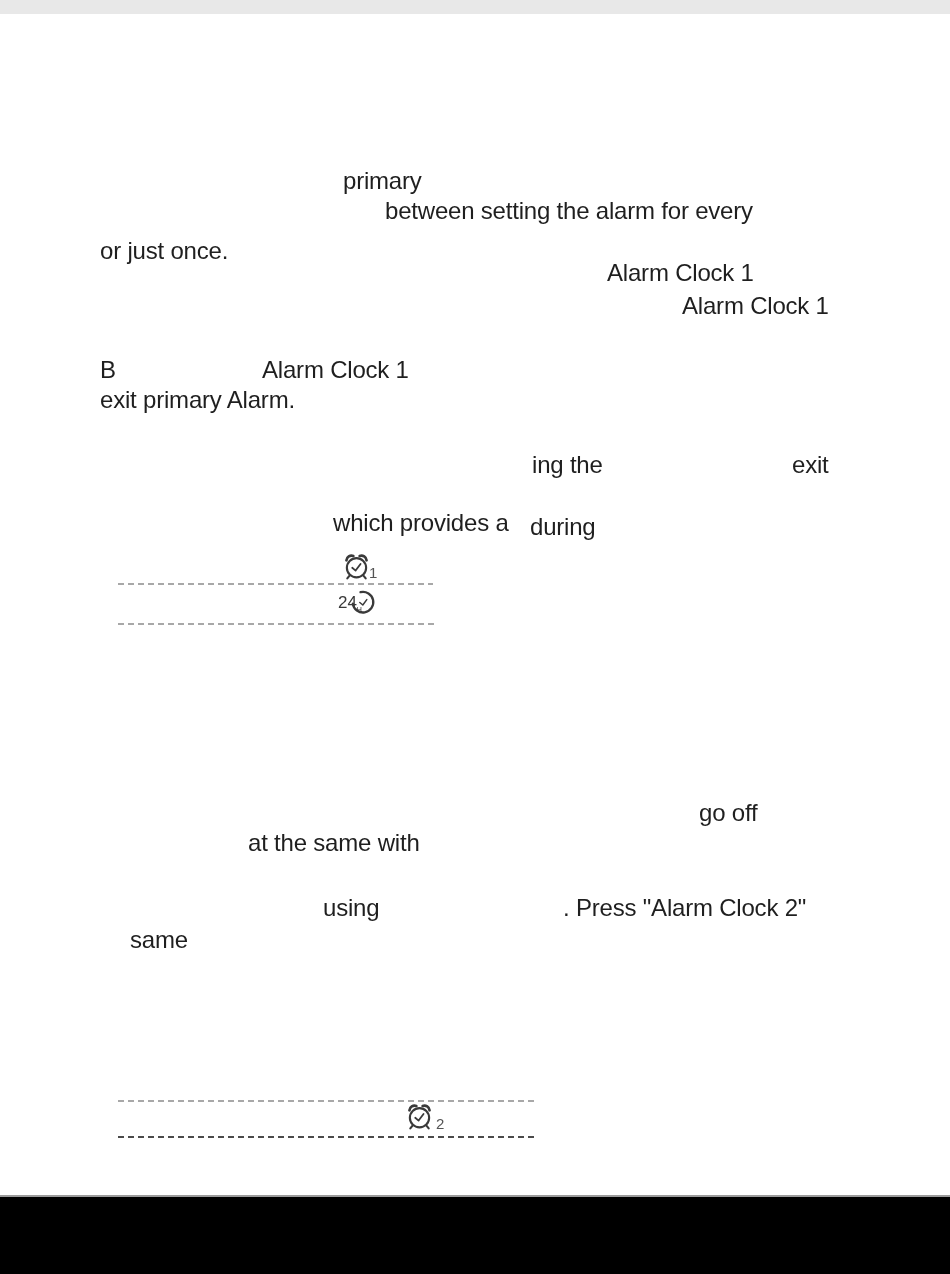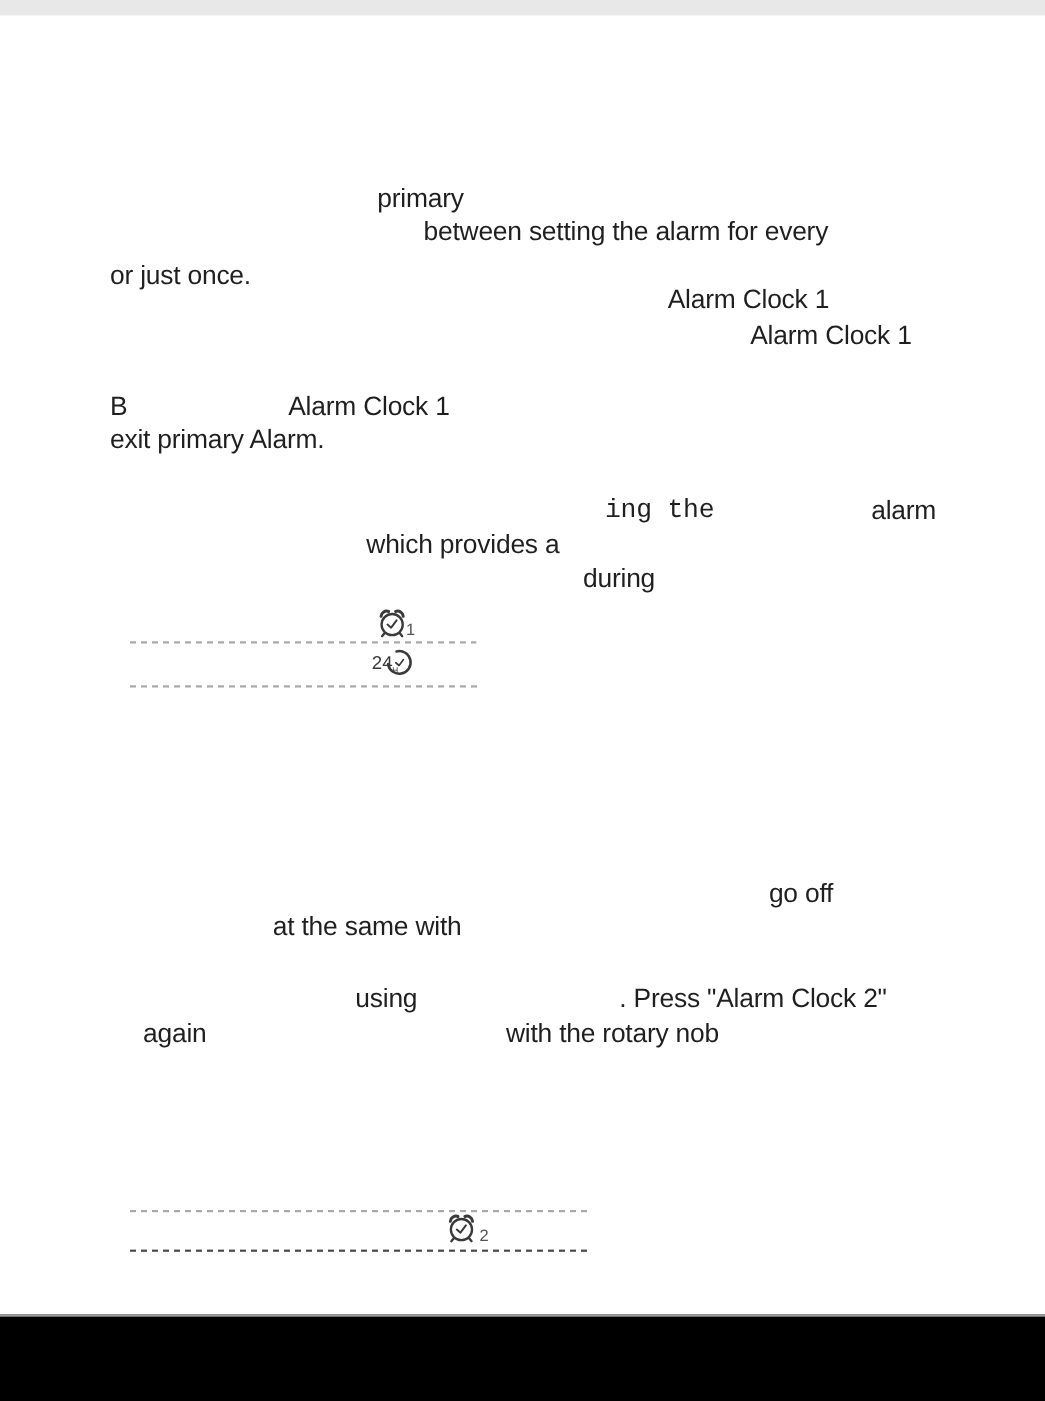--- a/index.html
+++ b/index.html
@@ -54,30 +54,29 @@
 <div class="page">
 
   <span class="frag" style="left:343px; top:152px;">primary</span>
   <span class="frag" style="left:385px; top:182px;text-align:right;">between setting the alarm for every</span>
   <span class="frag" style="left:100px; top:222px;">or just once.</span>
   <span class="frag" style="left:607px; top:244px;">Alarm Clock 1</span>
   <span class="frag" style="left:682px; top:277px;">Alarm Clock 1</span>
   <span class="frag" style="left:100px; top:341px;">B</span>
   <span class="frag" style="left:262px; top:341px;">Alarm Clock 1</span>
   <span class="frag" style="left:100px; top:371px;">exit primary Alarm.</span>
-  <span class="frag" style="left:550px; top:436px;font-family:Liberation Mono, monospace;">ing the</span>
-  <span class="frag" style="left:792px; top:436px;">alarm</span>
-  <span class="frag" style="left:333px; top:467px;">which provides a</span>
+  <span class="frag" style="left:532px; top:436px;">ing the</span>
+  <span class="frag" style="left:792px; top:436px;">exit</span>
+  <span class="frag" style="left:333px; top:494px;">which provides a</span>
   <span class="frag" style="left:530px; top:498px;">during</span>
   <span class="frag" style="left:699px; top:784px;">go off</span>
   <span class="frag" style="left:248px; top:814px;">at the same with</span>
   <span class="frag" style="left:323px; top:879px;">using</span>
   <span class="frag" style="left:563px; top:879px;">. Press "Alarm Clock 2"</span>
-  <span class="frag" style="left:130px; top:911px;">again</span>
-  <span class="frag" style="left:460px; top:911px;">with the rotary nob</span>
+  <span class="frag" style="left:130px; top:911px;">same</span>
 
   <div class="icon-wrap" style="left:343px; top:539px; width:27px; height:28px;">
     <svg width="27" height="28" viewBox="0 0 24 25" fill="none">
       <path d="M3 6.5 A4.6 4.6 0 0 1 9.2 2.6" stroke="#3a3a3a" stroke-width="2.4" stroke-linecap="round"></path>
       <path d="M21 6.5 A4.6 4.6 0 0 0 14.8 2.6" stroke="#3a3a3a" stroke-width="2.4" stroke-linecap="round"></path>
       <circle cx="12" cy="13.2" r="8.6" stroke="#3a3a3a" stroke-width="1.9"></circle>
       <path d="M8.2 13.2 L11.2 15.7 L15.6 9.8" stroke="#3a3a3a" stroke-width="1.6" stroke-linecap="round" stroke-linejoin="round"></path>
       <path d="M5.6 20.4 L3.8 22.6 M18.4 20.4 L20.2 22.6" stroke="#3a3a3a" stroke-width="1.9" stroke-linecap="round"></path>
     </svg>
   </div>

